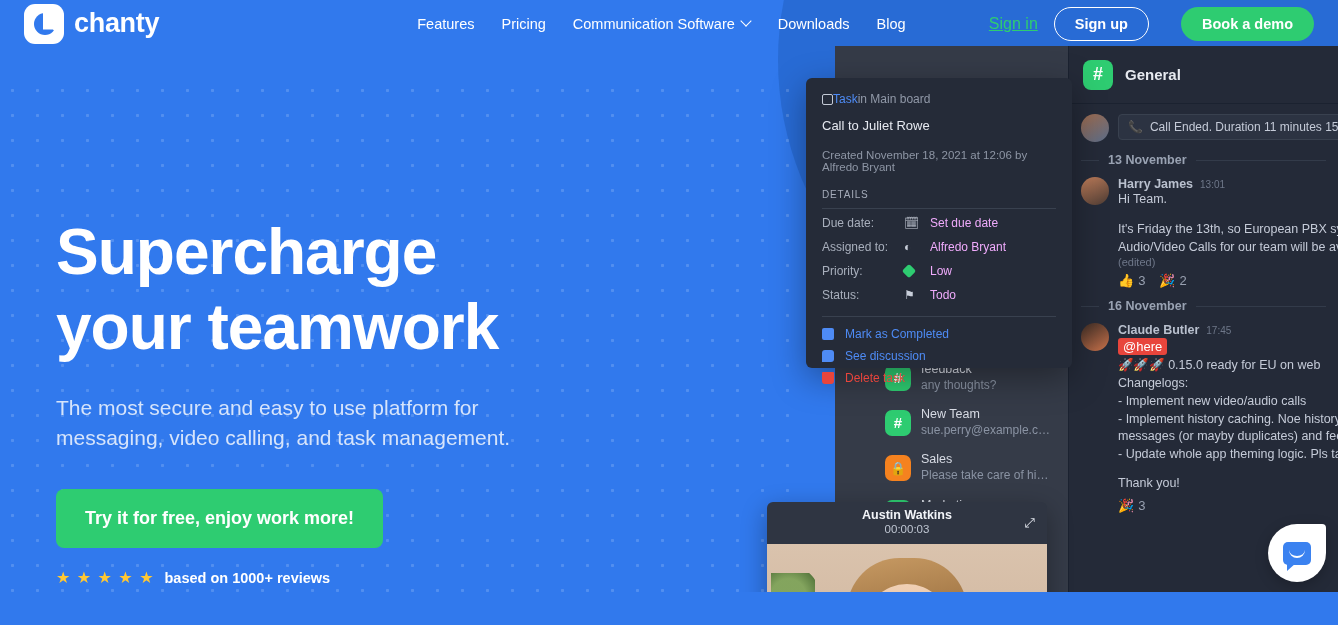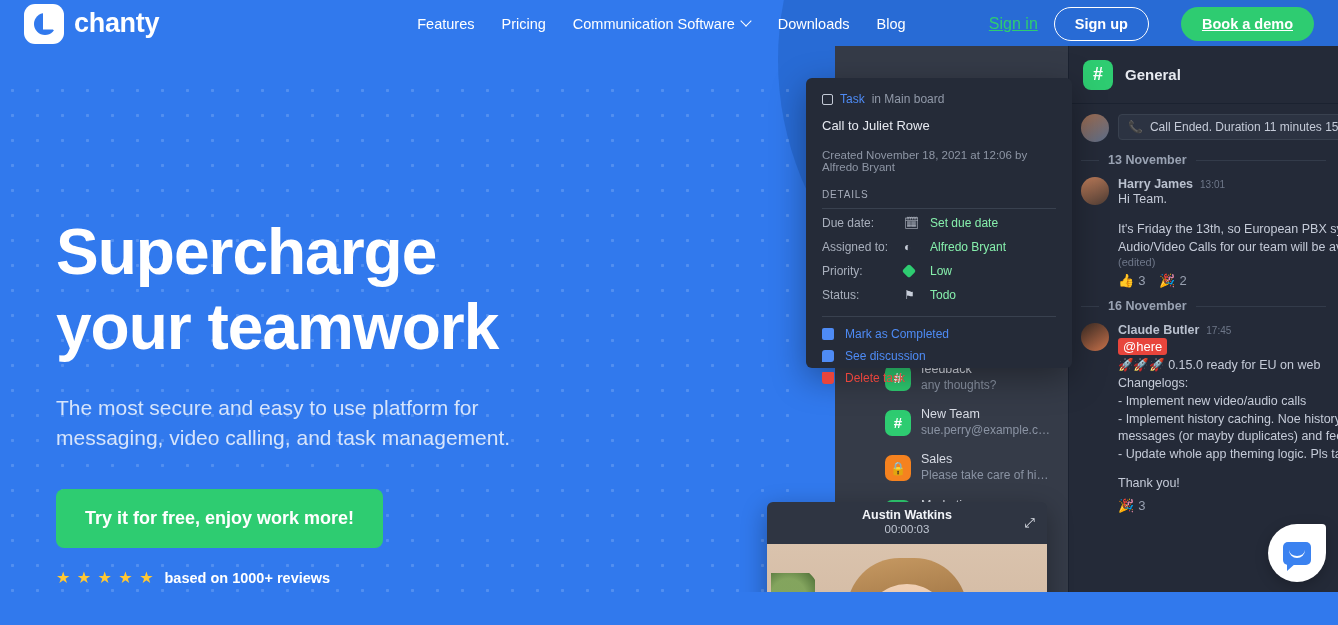--- a/index.html
+++ b/index.html
@@ -63,21 +63,21 @@
   }
   .signin { color: #2ECC71 !important; }
   .btn-outline {
     border: 1.5px solid #ffffff; border-radius: 20px;
     padding: 8px 20px; color: #fff; font-size: 14.5px; font-weight: bold;
     background: transparent; cursor: pointer; white-space: nowrap;
   }
   .btn-green {
     background: #2ECC71; border: none; border-radius: 20px;
     padding: 9px 21px; color: #fff; font-size: 14.5px; font-weight: bold;
-    cursor: pointer; white-space: nowrap; margin-left: 16px; margin-right: 24px; text-decoration: underline;
+    cursor: pointer; white-space: nowrap; margin-left: 16px; margin-right: 24px;
   }
   .nav-actions { margin-left: auto; display: flex; align-items: center; gap: 16px; }
 
   
   .hero { position: absolute; left: 56px; top: 215px; width: 660px; z-index: 20; }
   .hero h1 {
     color: #fff; font-size: 64px; line-height: 1.17; font-weight: bold;
     letter-spacing: -1px;
   }
   .hero p {
@@ -157,32 +157,32 @@
   .ch-name { color: #D8DCE5; font-size: 12.5px; line-height: 1.25; }
   .ch-sub { color: #8A93A3; font-size: 12px; white-space: nowrap; overflow: hidden;
             text-overflow: ellipsis; max-width: 132px; line-height: 1.3; }
 
   
   .task-card {
     position: absolute; left: 806px; top: 78px; width: 266px; height: 290px;
     background: #252B38; border-radius: 6px; z-index: 25;
     box-shadow: 0 10px 34px rgba(0,0,0,.35); padding: 14px 16px;
   }
-  .tc-top { display: flex; align-items: center; gap: 7px; font-size: 12px; }
+  .tc-top { display: flex; align-items: center; font-size: 12px; }
   .tc-chk { width: 11px; height: 11px; border: 1.4px solid #C4CAD6; border-radius: 2px; }
   .tc-link { color: #4E8BF5; }
   .tc-muted { color: #9199A8; }
   .tc-title { color: #E6E9F0; font-size: 13px; margin-top: 12px; }
   .tc-created { color: #8E96A5; font-size: 11.5px; margin-top: 16px; }
   .tc-details { color: #A5ACBA; font-size: 10px; letter-spacing: .8px; margin-top: 16px; }
   .tc-hr { height: 1px; background: #39414F; margin: 8px 0 2px 0; }
   .tc-row { display: flex; align-items: center; font-size: 12px; padding: 5px 0; }
   .tc-key { color: #A8AFBC; width: 82px; }
   .tc-ico { width: 26px; display: flex; align-items: center; color: #C9CFDA; font-size: 12px; }
-  .tc-val { color: #86efac; }
+  .tc-val { color: #f0abfc; }
   .diamond { width: 10px; height: 10px; background: #2ECC71; transform: rotate(45deg); border-radius: 2px; }
   .tc-hr2 { height: 1px; background: #39414F; margin: 9px 0 6px 0; }
   .tc-action { display: flex; align-items: center; gap: 11px; font-size: 12px; padding: 4px 0; }
   .tc-action .lbl { color: #4E8BF5; }
   .tc-action.danger .lbl { color: #E8453C; }
   .sq { width: 12px; height: 12px; border-radius: 2px; background: #4E8BF5; }
   .sq.bub { border-radius: 3px 3px 3px 0; }
   .sq.trash { background: #E8453C; border-radius: 1px 1px 3px 3px; }
 
   

